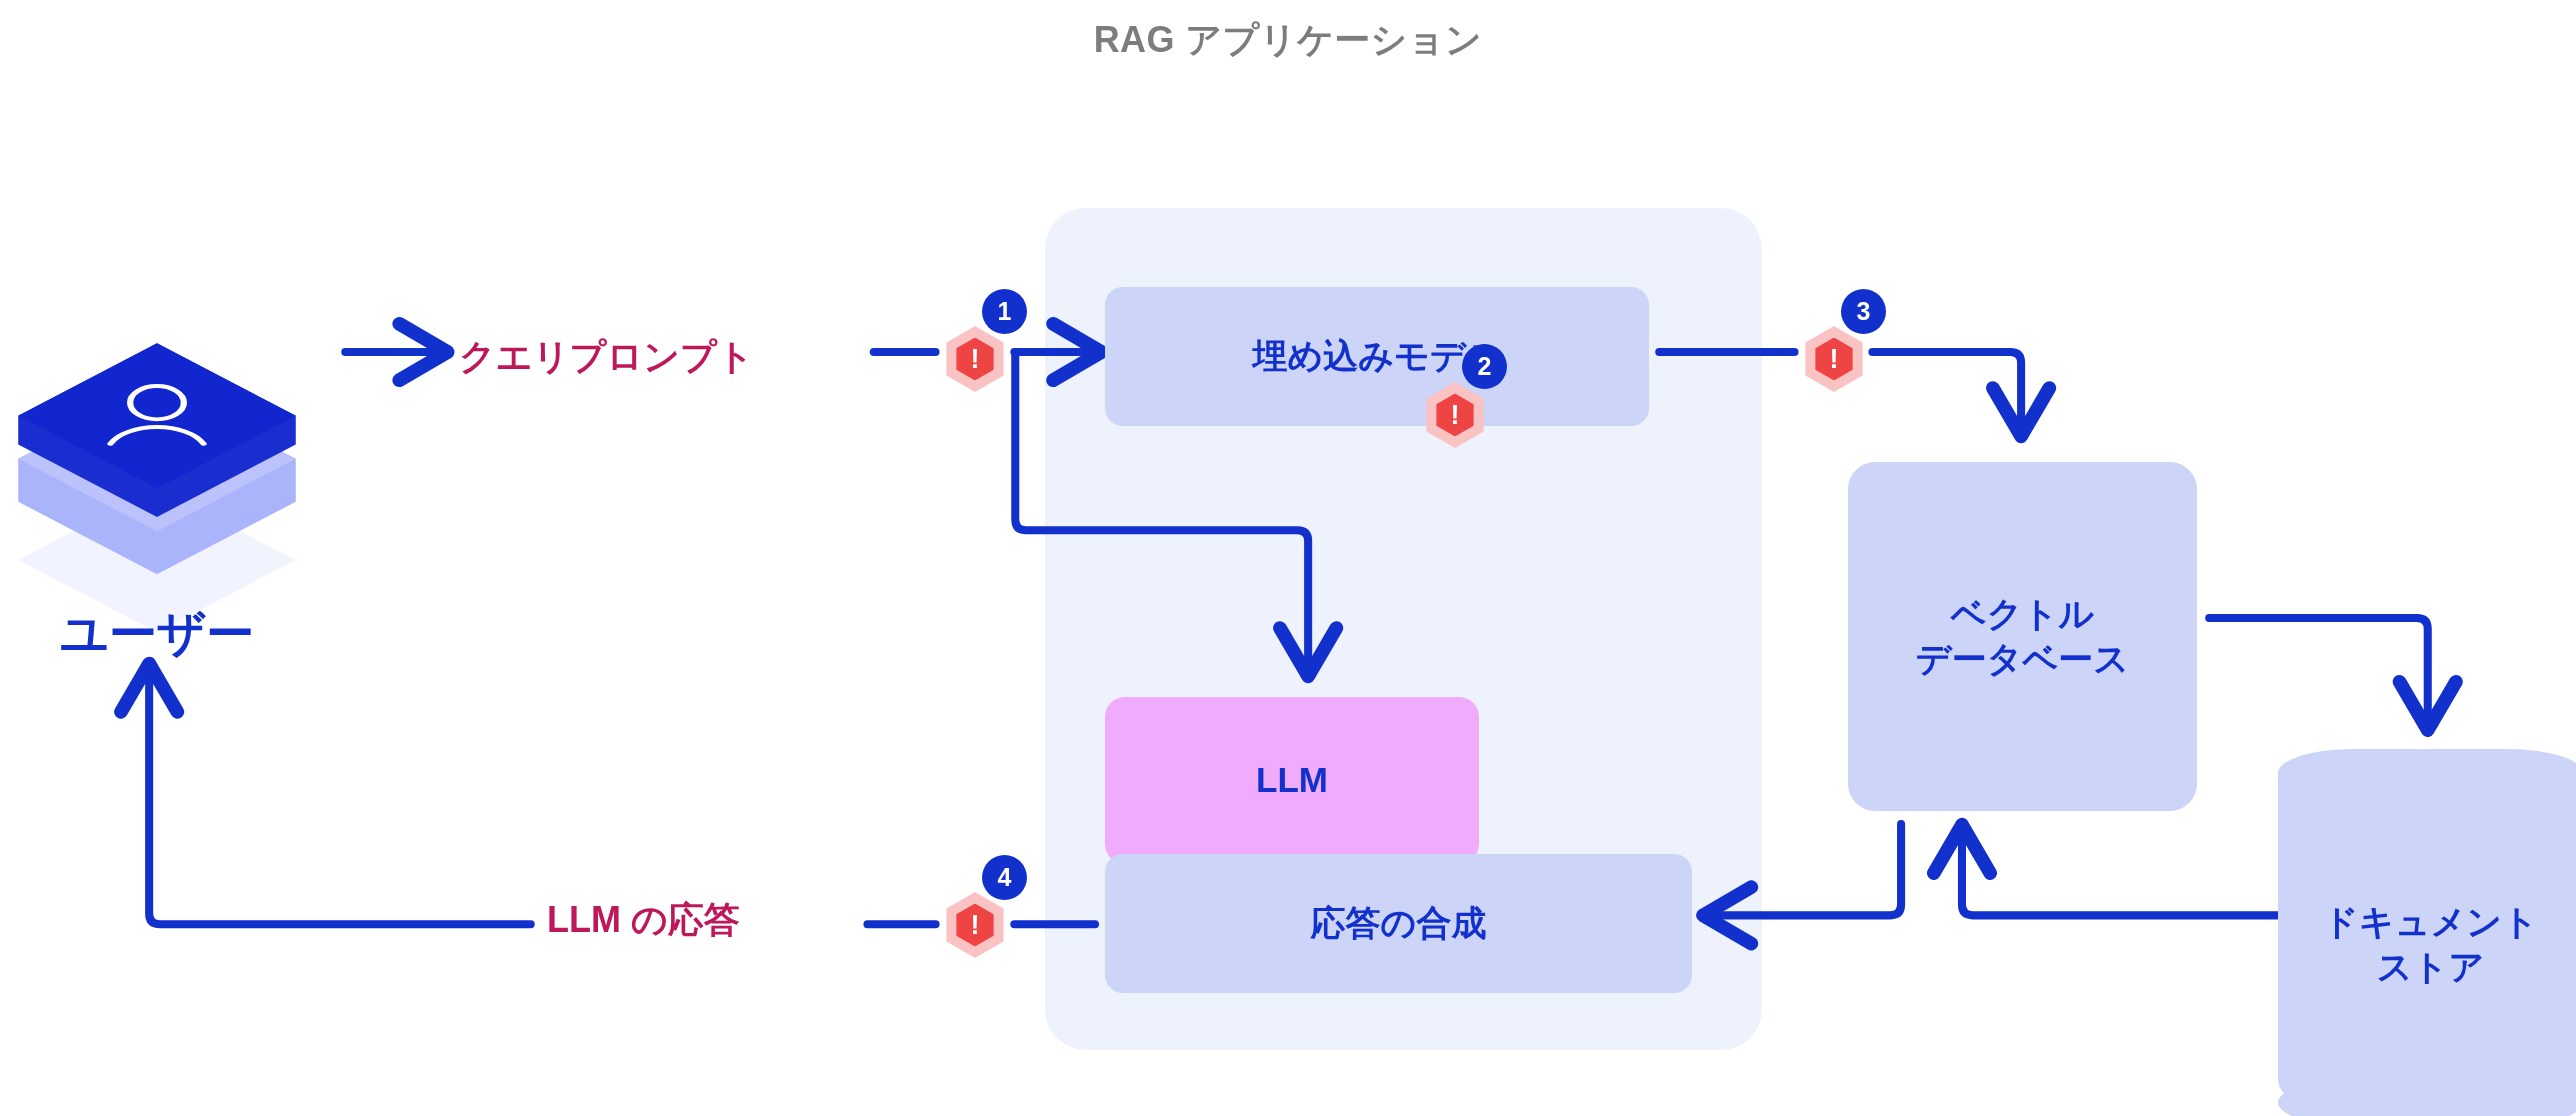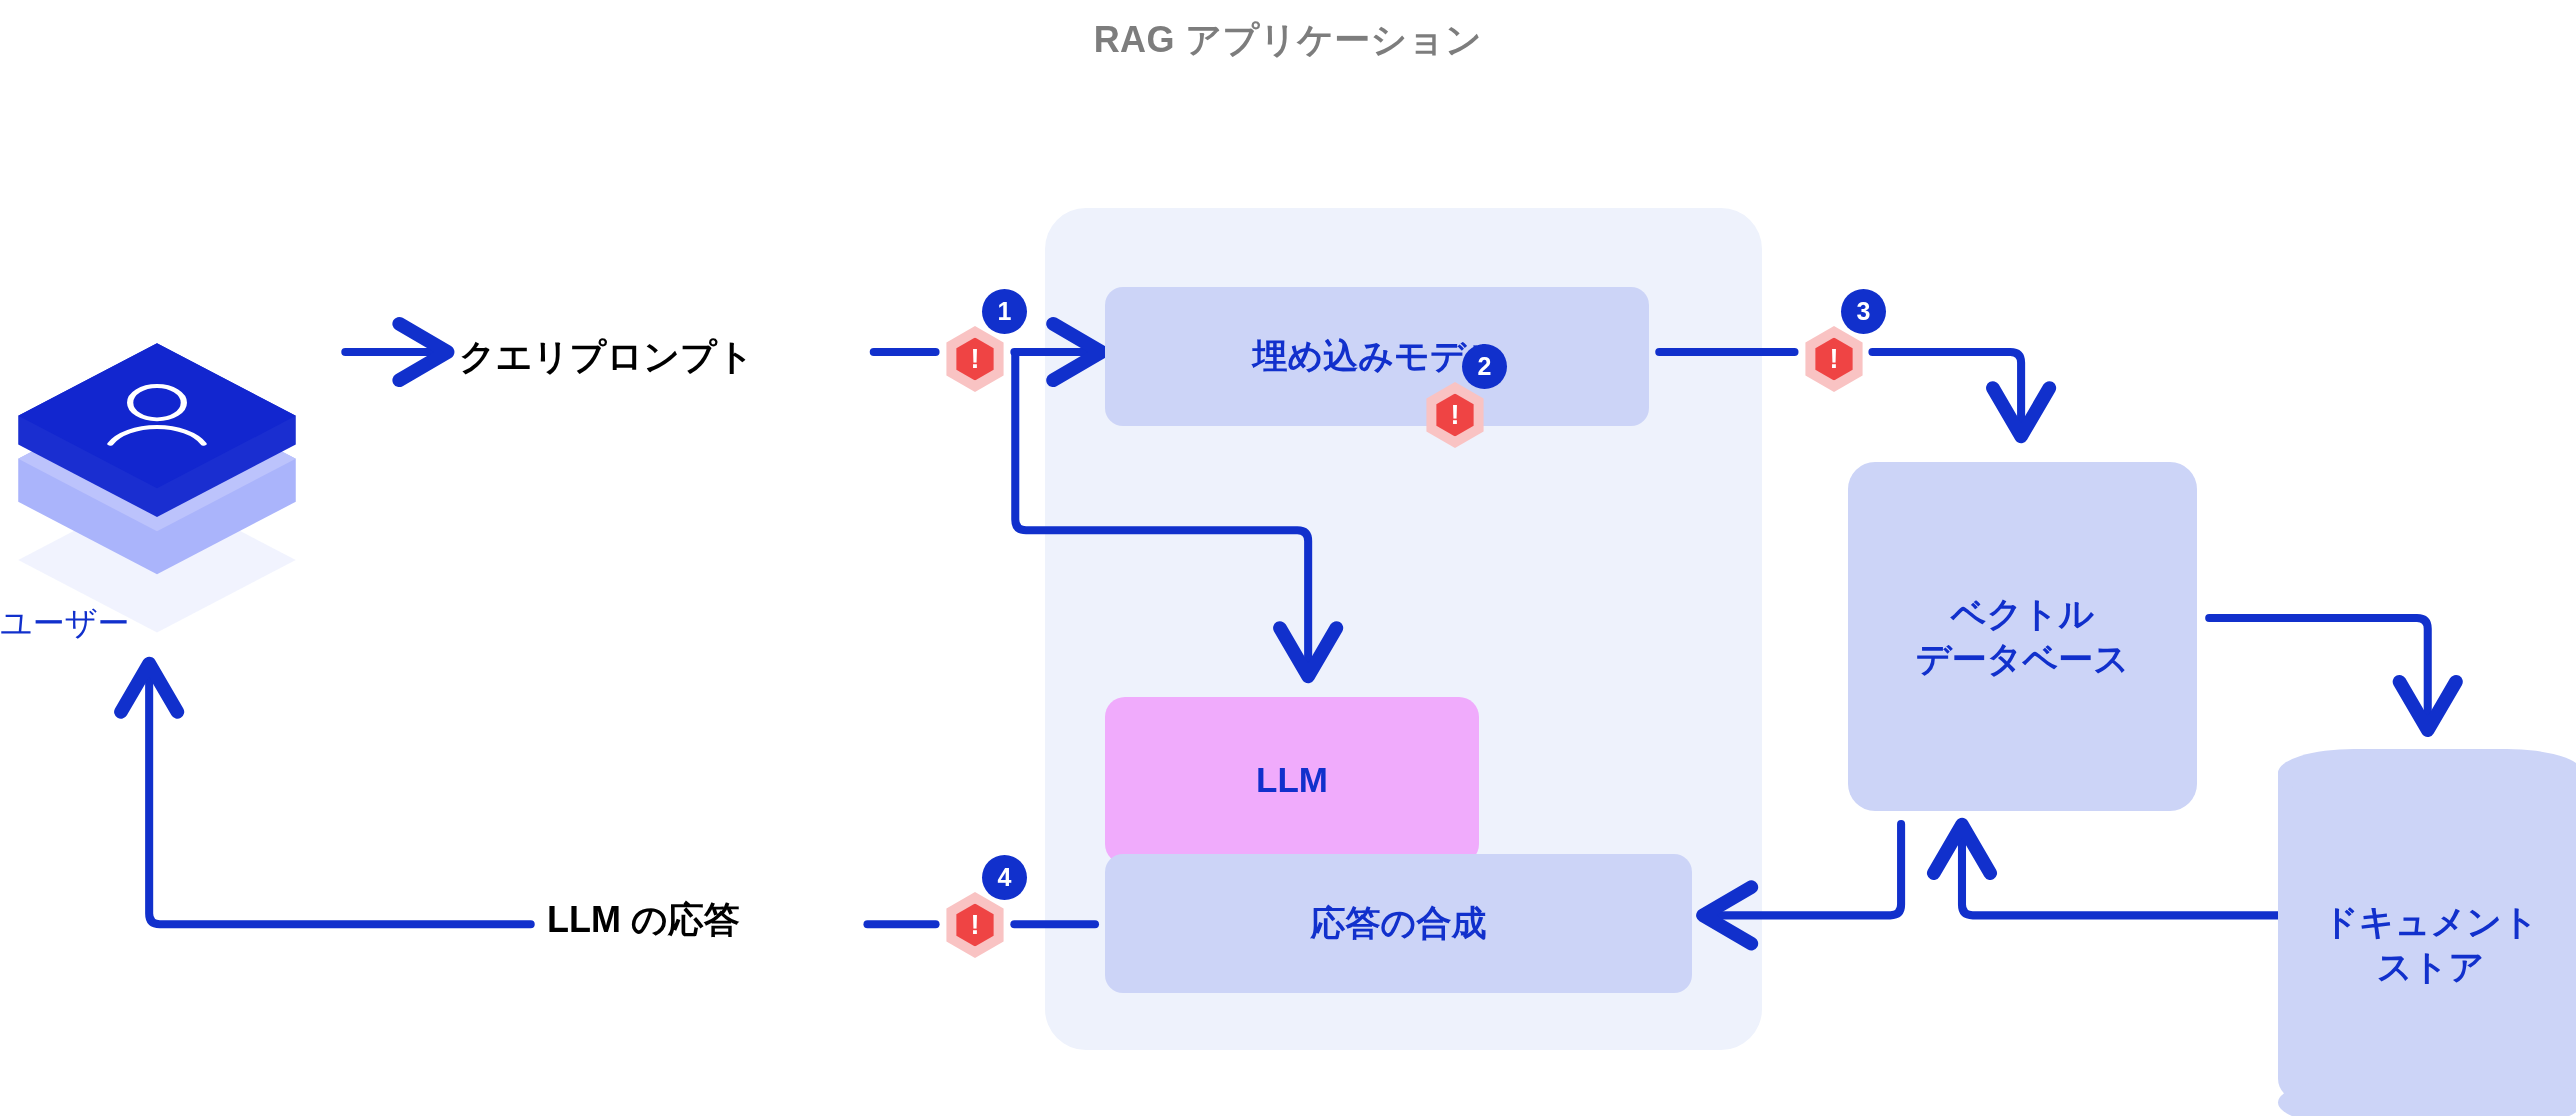--- a/index.html
+++ b/index.html
@@ -97,28 +97,28 @@
     color:#1130cc; font-weight:700; font-size:35px; line-height:1.28;
   }
   #node-docstore .cyl-label .ln{display:block;}
 
   
   #user-node{
     position:absolute; left:0px; top:269px; width:314px; height:376px;
   }
   #user-label{
     position:absolute; left:0px; top:602px; width:314px;
-    text-align:left;
-    color:#1130cc; font-weight:400; font-size:32px;
+    text-align:center;
+    color:#1130cc; font-weight:700; font-size:48px;
   }
 
   
   .edge-label{
     position:absolute;
-    color:#000000;
+    color:#be185d;
     font-weight:700;
     font-size:36px;
     white-space:nowrap;
   }
   #label-query{ left:459px; top:333px; }
   #label-resp { left:547px; top:896px; }
 
   
   .warn{
     position:absolute;

